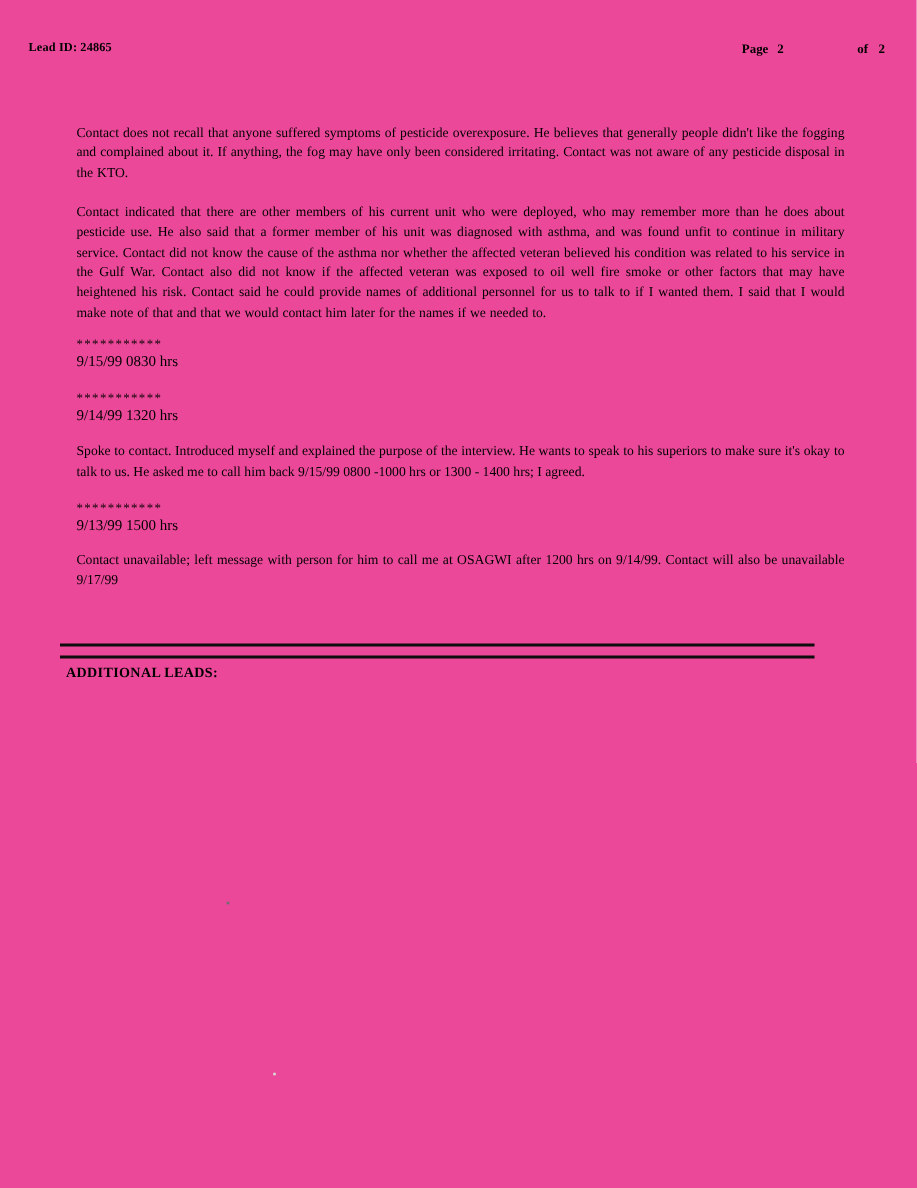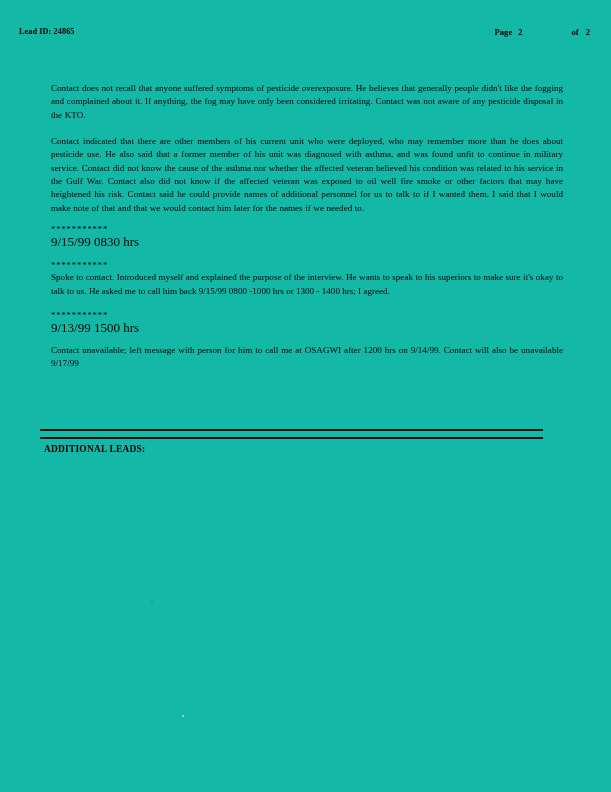--- a/index.html
+++ b/index.html
@@ -13,21 +13,21 @@
     height: 792px;
     position: relative;
     font-family: "Liberation Serif", "DejaVu Serif", serif;
     color: #000000;
     overflow: hidden;
   }
 
   .page {
     position: absolute;
     inset: 0;
-    background: #14b8a6;
+    background: #ec4899;
   }
 
   
   .page-header {
     position: absolute;
     top: 27px;
     left: 0;
     right: 0;
     height: 16px;
   }
@@ -76,21 +76,21 @@
 
   .stars {
     font-size: 8.6px;
     line-height: 11px;
     letter-spacing: 0.9px;
     font-family: "Liberation Serif", "DejaVu Serif", serif;
     margin: 0;
     white-space: nowrap;
   }
   .timestamp {
-    font-size: 13px;
+    font-size: 10px;
     line-height: 13px;
     margin: 0 0 10px 0;
     white-space: nowrap;
   }
   .entry-text {
     font-size: 9.1px;
     line-height: 13.4px;
     text-align: justify;
     text-align-last: left;
     margin: 0;
@@ -173,20 +173,21 @@
 
     <p class="para tight">Contact indicated that there are other members of his current unit who were deployed, who may remember more than he does about pesticide use.  He also said that a former member of his unit was diagnosed with asthma, and was found unfit to continue in military service.  Contact did not know the cause of the asthma nor whether the affected veteran believed his condition was related to his service in the Gulf War.  Contact also did not know if the affected veteran was exposed to oil well fire smoke or other factors that may have heightened his risk.  Contact said he could provide names of additional personnel for us to talk to if I wanted them.  I said that I would make note of that and that we would contact him later for the names if we needed to.</p>
 
     <div class="entry-block block-1">
       <div class="stars">***********</div>
       <div class="timestamp">9/15/99 0830 hrs</div>
     </div>
 
     <div class="entry-block block-2">
       <div class="stars">***********</div>
+      <div class="timestamp">9/14/99 1320 hrs</div>
       <div class="entry-text">Spoke to contact.  Introduced myself and explained the purpose of the interview.  He wants to speak to his superiors to make sure it's okay to talk to us.  He asked me to call him back 9/15/99 0800 -1000 hrs or 1300 - 1400 hrs; I agreed.</div>
     </div>
 
     <div class="entry-block block-3">
       <div class="stars">***********</div>
       <div class="timestamp">9/13/99 1500 hrs</div>
       <div class="entry-text">Contact unavailable; left message with person for him to call me at OSAGWI after 1200 hrs on 9/14/99.  Contact will also be unavailable 9/17/99</div>
     </div>
 
   </div>

